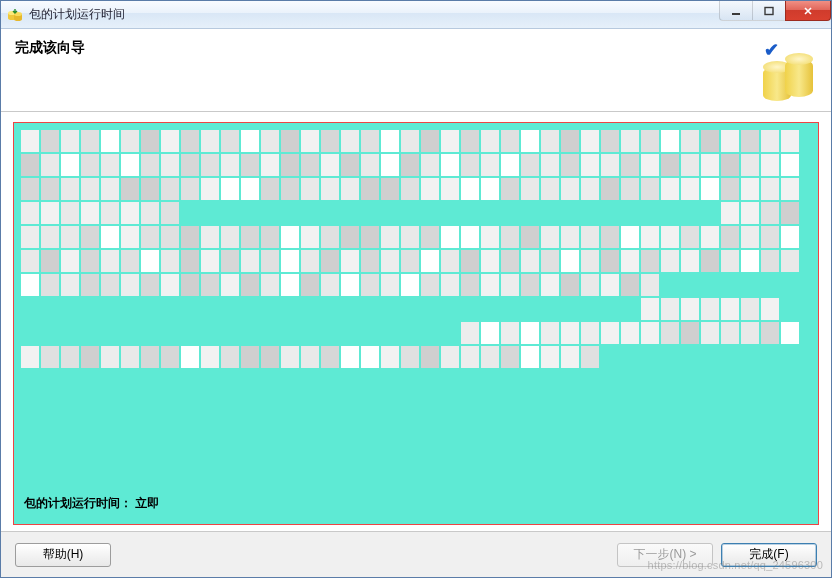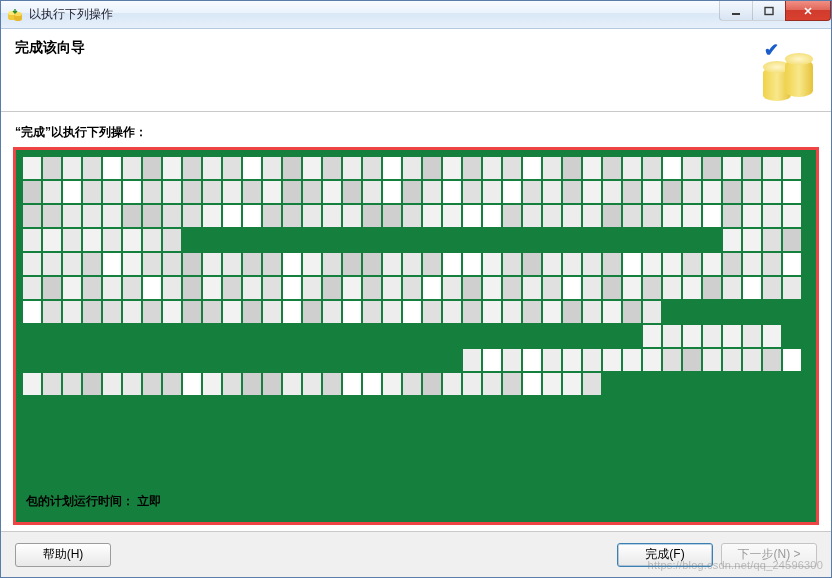--- a/index.html
+++ b/index.html
@@ -141,22 +141,22 @@
       flex-direction: column;
     }
     .instruction {
       font-size: 12px;
       font-weight: bold;
       color: #000;
       padding: 2px 2px 6px 2px;
     }
     .summary-box {
       flex: 1;
-      border: 3px solid #ef4444;
-      background: #15803d;
+      border: 1px solid #ef4444;
+      background: #5eead4;
       padding: 10px 10px;
       overflow: hidden;
       position: relative;
     }
     .blur-region {
       position: absolute;
       left: 0; right: 0;
       top: 0;
       height: 320px;
       display: flex;
@@ -232,21 +232,21 @@
       <svg viewBox="0 0 16 16">
         <ellipse cx="5" cy="11" rx="4" ry="2" fill="#f0c83c"></ellipse>
         <rect x="1" y="6" width="8" height="5" fill="#f0c83c"></rect>
         <ellipse cx="5" cy="6" rx="4" ry="2" fill="#fce97a"></ellipse>
         <ellipse cx="11" cy="12" rx="4" ry="2" fill="#e6b82c"></ellipse>
         <rect x="7" y="7" width="8" height="5" fill="#e6b82c"></rect>
         <ellipse cx="11" cy="7" rx="4" ry="2" fill="#f8da5a"></ellipse>
         <path d="M8 2 L8 6 M6 4 L8 6 L10 4" stroke="#2a8a2a" stroke-width="1.4" fill="none"></path>
       </svg>
     </span>
-    <span class="title-text">以执行下列操作</span>
+    <span class="title-text">包的计划运行时间</span>
     <div class="win-controls">
       <div class="win-btn min">
         <svg viewBox="0 0 12 10">
             <rect x="2" y="7" width="8" height="2" fill="#3a3a3a"></rect>
           </svg>
       </div>
       <div class="win-btn max">
         <svg viewBox="0 0 12 10">
             <rect x="2" y="1.5" width="8" height="7" fill="none" stroke="#3a3a3a" stroke-width="1.4"></rect>
           </svg>
@@ -266,21 +266,20 @@
     <div class="header-graphic">
       <span class="check">✔</span>
       <div class="cylinders">
         <div class="cyl a"></div>
         <div class="cyl b"></div>
       </div>
     </div>
   </div>
 
   <div class="content-area">
-    <div class="instruction">“完成”以执行下列操作：</div>
     <div class="summary-box">
       <div class="blur-region">
 
       <div class="px" style="width: 18px; height: 22px; background: rgb(242, 242, 242);"></div>
           <div class="px" style="width: 18px; height: 22px; background: rgb(215, 215, 215);"></div>
           <div class="px" style="width: 18px; height: 22px; background: rgb(237, 237, 237);"></div>
           <div class="px" style="width: 18px; height: 22px; background: rgb(224, 224, 224);"></div>
           <div class="px" style="width: 18px; height: 22px; background: rgb(255, 255, 255);"></div>
           <div class="px" style="width: 18px; height: 22px; background: rgb(233, 233, 233);"></div>
           <div class="px" style="width: 18px; height: 22px; background: rgb(207, 207, 207);"></div>
@@ -734,18 +733,18 @@
           <div class="px" style="width: 18px; height: 22px; background: transparent;"></div>
           <div class="px" style="width: 18px; height: 22px; background: transparent;"></div>
         </div>
       <div class="summary-footer">包的计划运行时间： 立即</div>
     </div>
   </div>
 
   <div class="button-bar">
     <button class="btn">帮助(H)</button>
     <div class="spacer"></div>
+    <button class="btn disabled">下一步(N) &gt;</button>
     <button class="btn default">完成(F)</button>
-    <button class="btn disabled">下一步(N) &gt;</button>
   </div>
 
   <div class="watermark">https://blog.csdn.net/qq_24596300</div>
 </div>
 
 </body></html>

